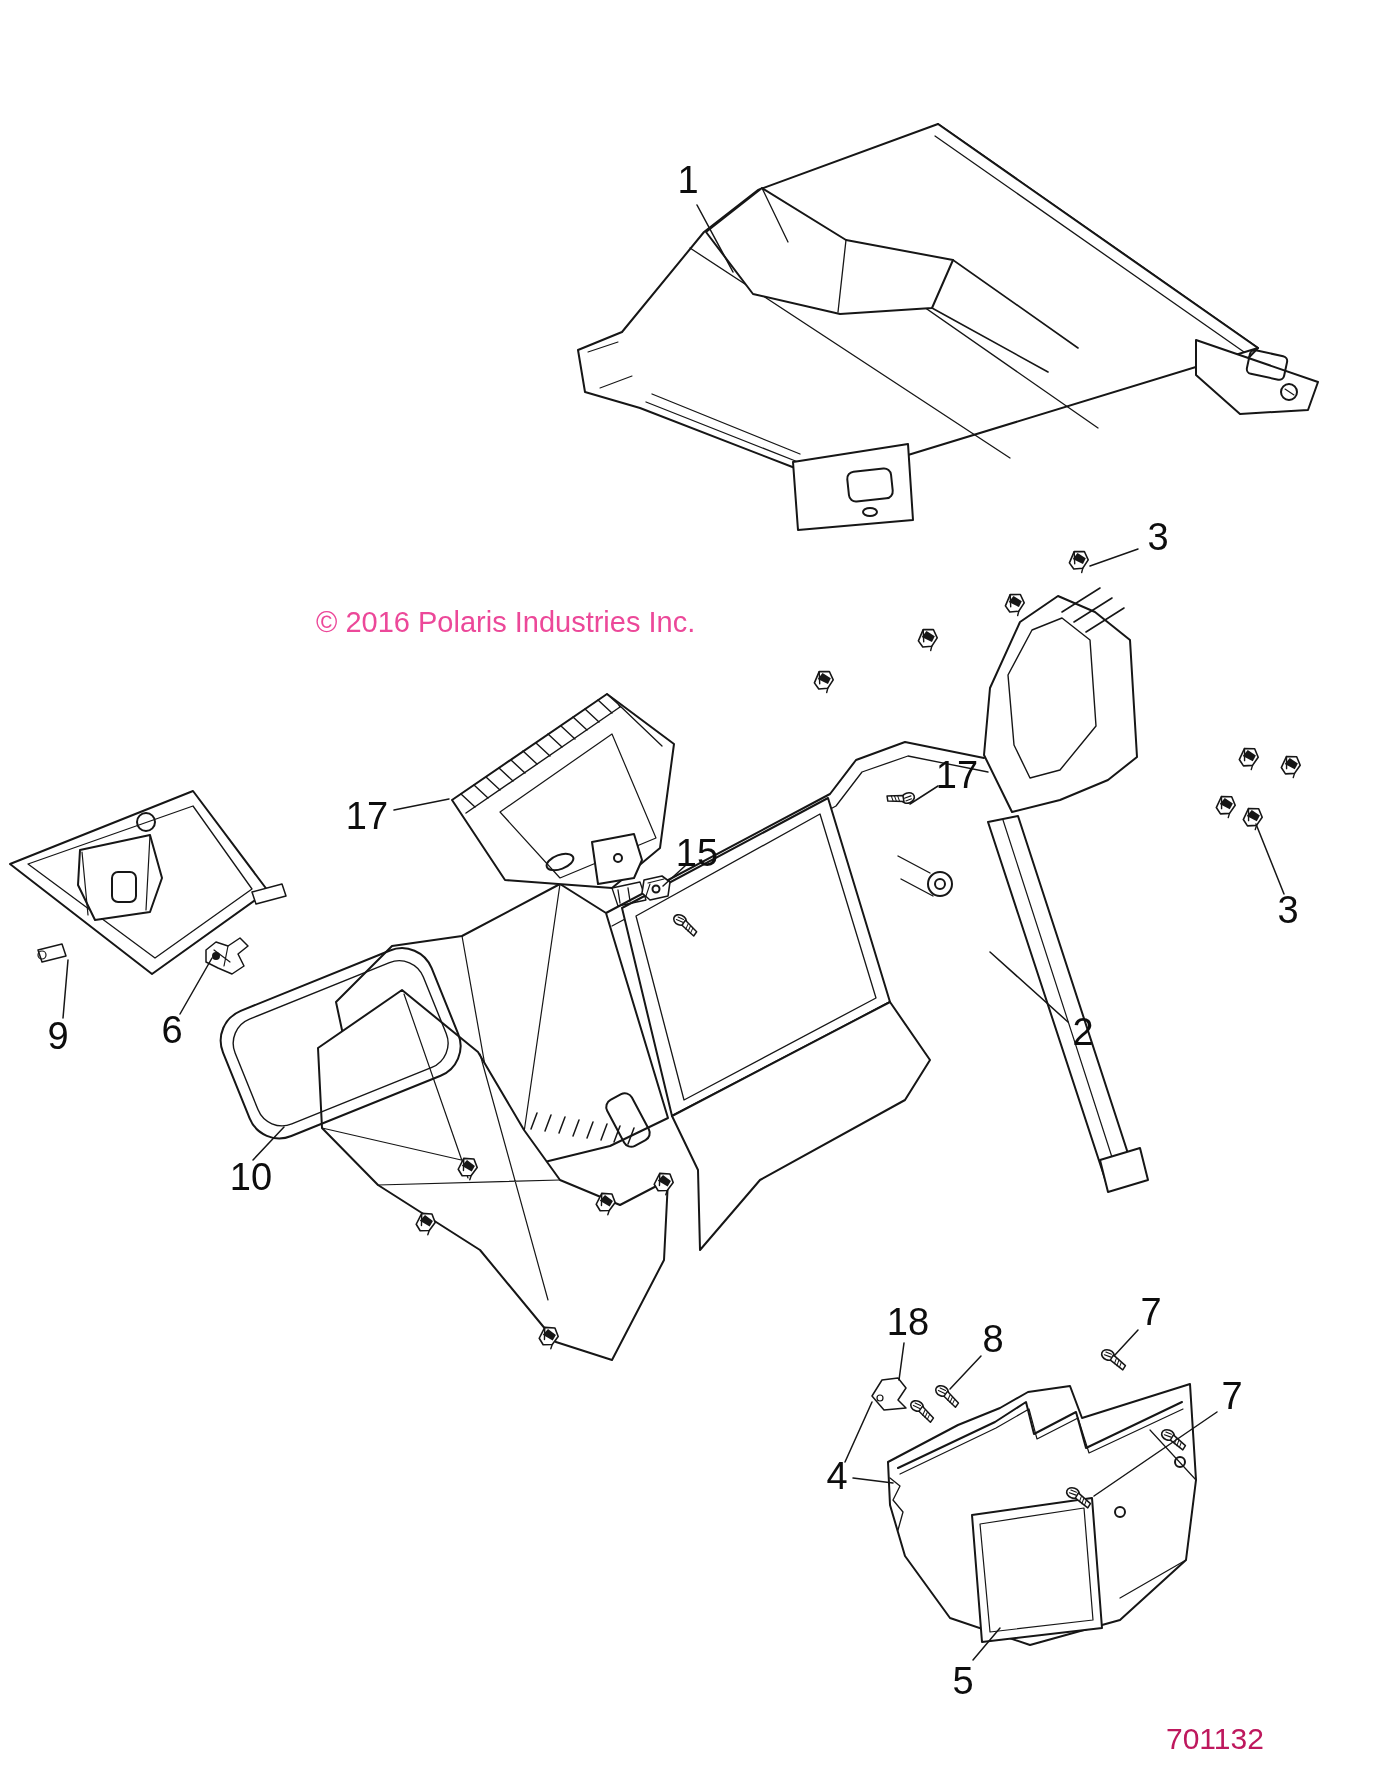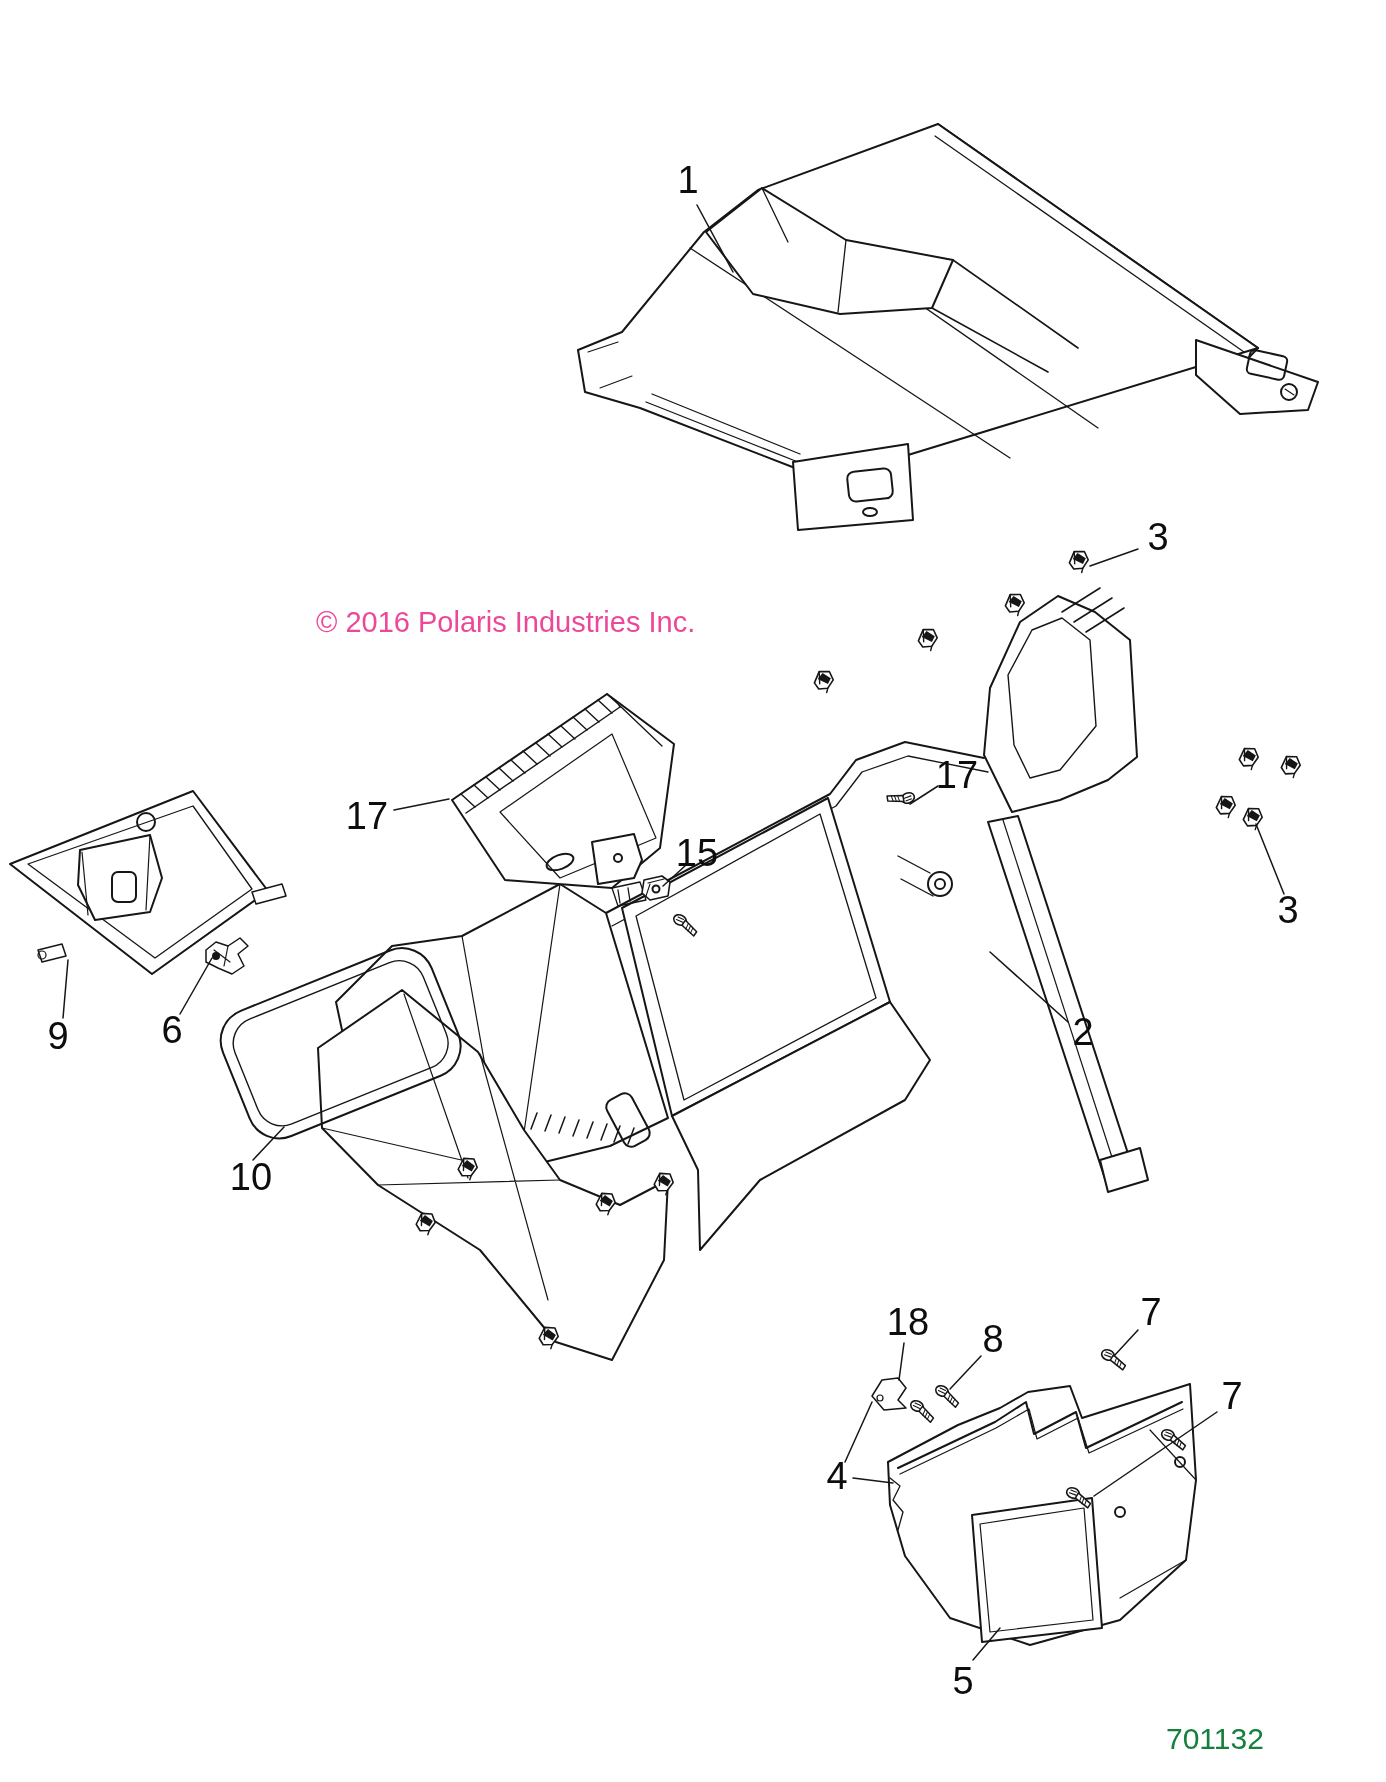--- a/index.html
+++ b/index.html
@@ -11,21 +11,21 @@
   .callout{
     position:absolute;transform:translate(-50%,-50%);
     font-size:38px;color:#0d0d0d;line-height:1;white-space:nowrap;
     font-family:"Liberation Sans", sans-serif;
   }
   .copyright{
     position:absolute;left:316px;top:606px;font-size:29px;color:#ec4899;
     white-space:nowrap;font-family:Liberation Sans, sans-serif;
   }
   .drawing-number{
-    position:absolute;left:1166px;top:1722px;font-size:30px;color:#15803d;
+    position:absolute;left:1166px;top:1722px;font-size:30px;color:#be185d;
     white-space:nowrap;font-family:"Liberation Sans", sans-serif;
   }
   svg path, svg line, svg rect, svg circle, svg ellipse, svg polyline{vector-effect:none;}
 </style>
 </head>
 <body>
 
 <div id="canvas">
 
 <svg id="art" width="1386" height="1782" viewBox="0 0 1386 1782" fill="none" stroke="#161616" stroke-width="2" stroke-linejoin="round" stroke-linecap="round">

